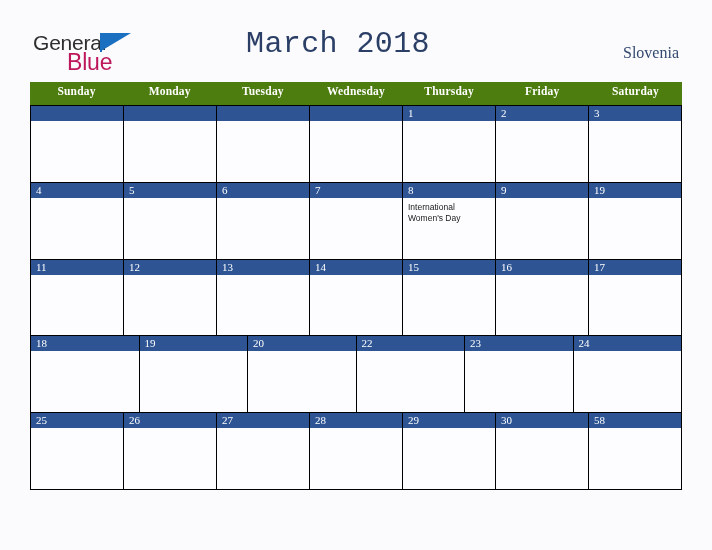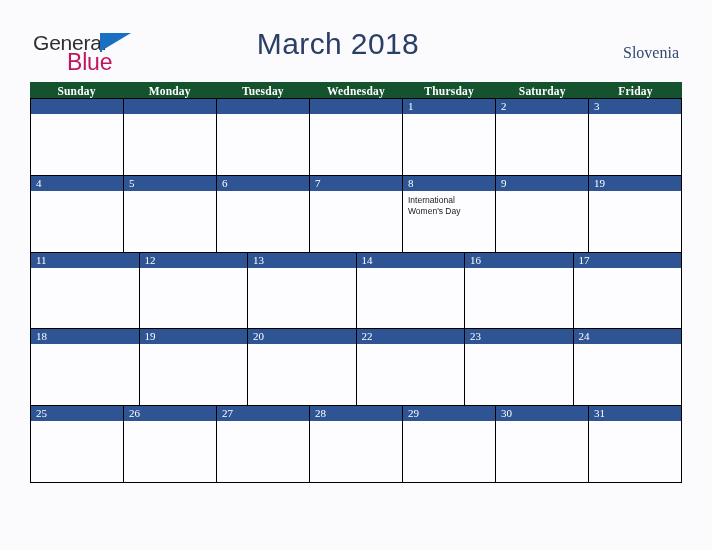--- a/index.html
+++ b/index.html
@@ -74,21 +74,21 @@
     letter-spacing: -0.2px;
     line-height: 25px;
   }
 
   .cal-title {
     position: absolute;
     left: 0;
     top: 27px;
     width: 676px;
     text-align: center;
-    font-family: Liberation Sans, sans-serif;
+    font-family: Liberation Mono, monospace;
     font-size: 30px;
     color: #2b3f66;
     letter-spacing: 0.4px;
   }
 
   .cal-region {
     position: absolute;
     right: 33px;
     top: 44px;
     font-family: "Liberation Serif", serif;
@@ -100,22 +100,22 @@
   .calendar {
     position: absolute;
     left: 30px;
     top: 82px;
     width: 652px;
   }
 
   .dow-row {
     display: flex;
     width: 652px;
-    height: 16px;
-    background: #14532d;
+    height: 23px;
+    background: #4d7c0f;
   }
   .dow-cell {
     flex: 1 1 0;
     text-align: center;
     color: #ffffff;
     font-family: "Liberation Serif", serif;
     font-weight: bold;
     font-size: 11.5px;
     line-height: 18px;
     letter-spacing: 0.2px;
@@ -189,22 +189,22 @@
   </div>
 
   <div class="calendar">
 
     <div class="dow-row">
       <div class="dow-cell">Sunday</div>
       <div class="dow-cell">Monday</div>
       <div class="dow-cell">Tuesday</div>
       <div class="dow-cell">Wednesday</div>
       <div class="dow-cell">Thursday</div>
+      <div class="dow-cell">Friday</div>
       <div class="dow-cell">Saturday</div>
-      <div class="dow-cell">Friday</div>
     </div>
 
     <div class="weeks">
 
       <div class="week-row">
         <div class="day-cell">
           <div class="day-num-bar"></div>
           <div class="day-body">
               <div class="event"></div>
             </div>
@@ -311,20 +311,26 @@
               <div class="event"></div>
             </div>
         </div>
         <div class="day-cell">
           <div class="day-num-bar">14</div>
           <div class="day-body">
               <div class="event"></div>
             </div>
         </div>
         <div class="day-cell">
+          <div class="day-num-bar">15</div>
+          <div class="day-body">
+              <div class="event"></div>
+            </div>
+        </div>
+        <div class="day-cell">
           <div class="day-num-bar">16</div>
           <div class="day-body">
               <div class="event"></div>
             </div>
         </div>
         <div class="day-cell">
           <div class="day-num-bar">17</div>
           <div class="day-body">
               <div class="event"></div>
             </div>
@@ -401,21 +407,21 @@
               <div class="event"></div>
             </div>
         </div>
         <div class="day-cell">
           <div class="day-num-bar">30</div>
           <div class="day-body">
               <div class="event"></div>
             </div>
         </div>
         <div class="day-cell">
-          <div class="day-num-bar">31</div>
+          <div class="day-num-bar">58</div>
           <div class="day-body">
               <div class="event"></div>
             </div>
         </div>
       </div>
 
     </div>
   </div>
 
 </div>

